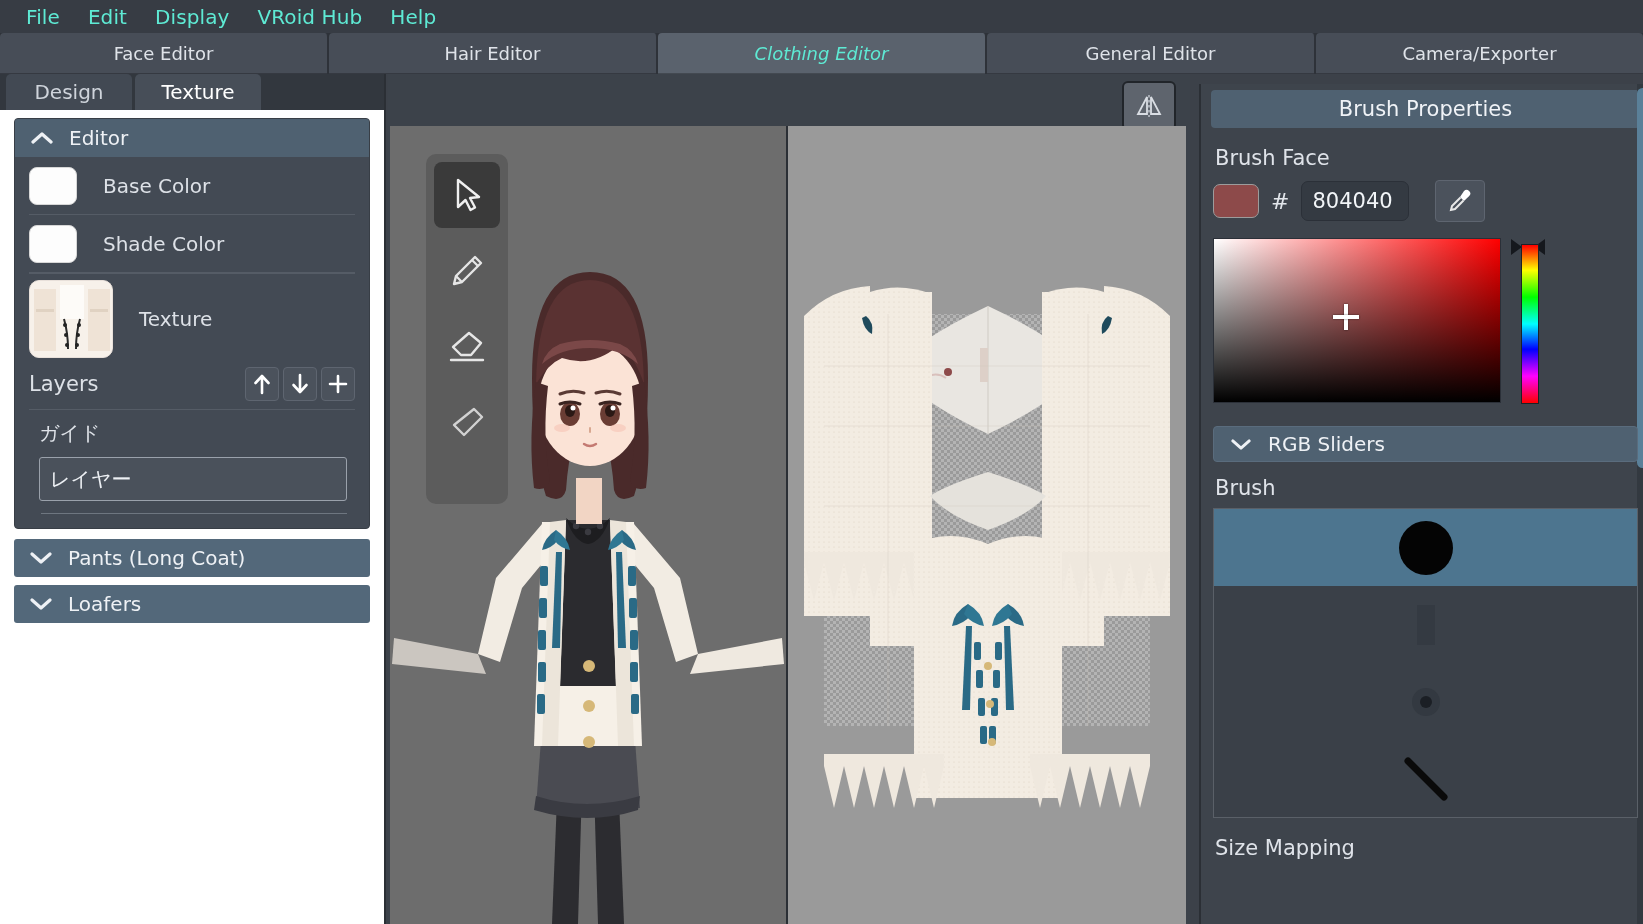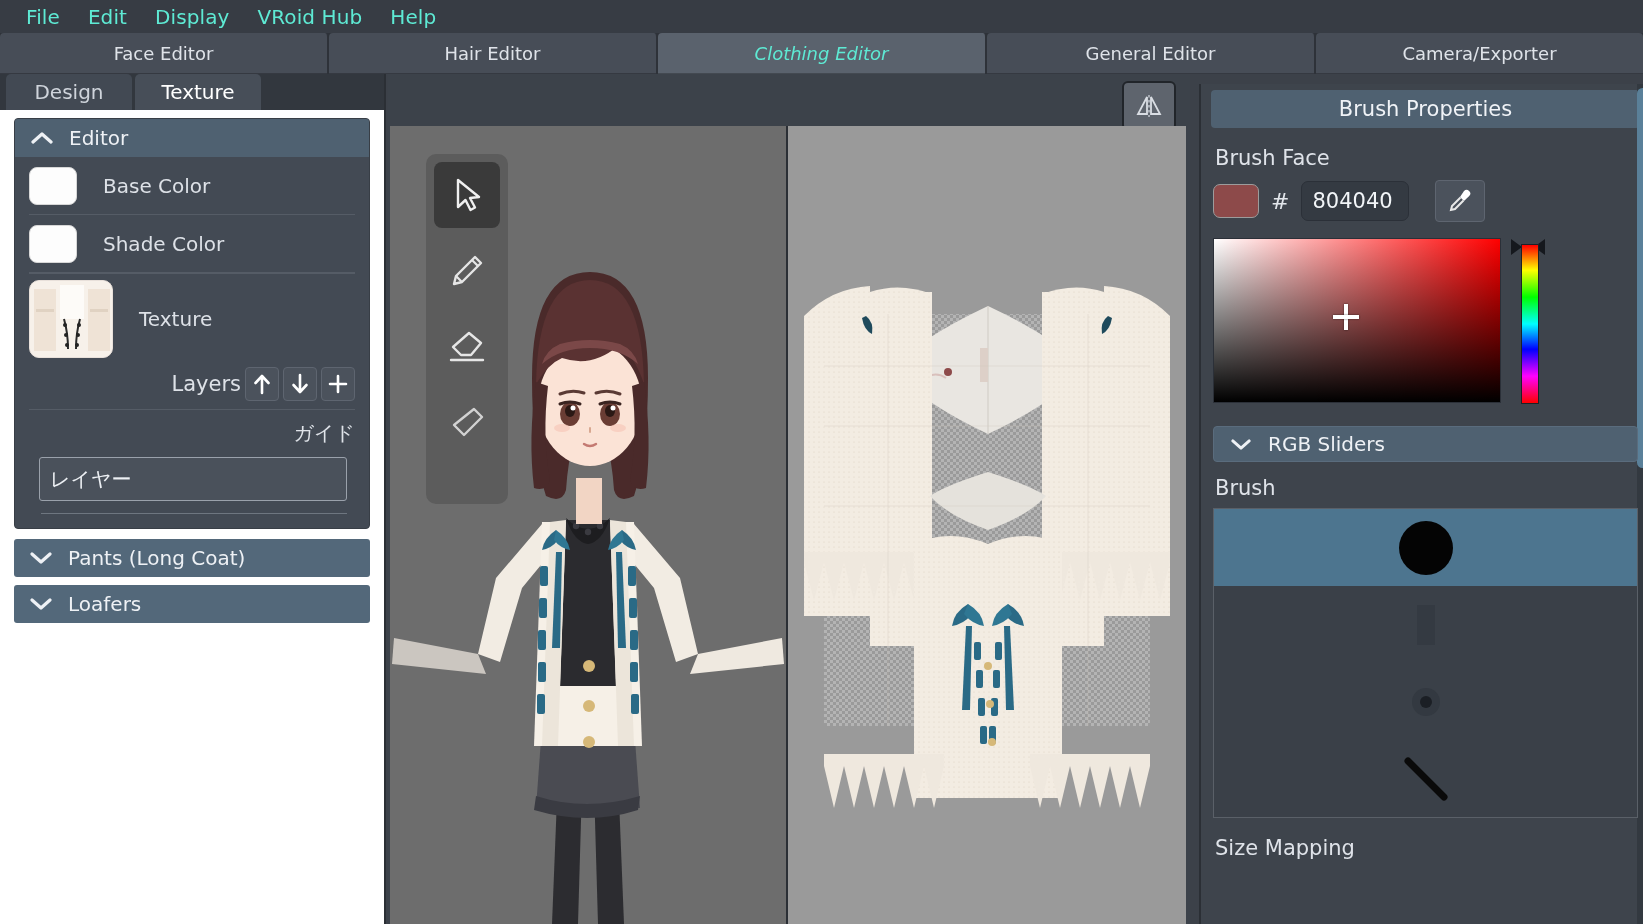--- a/index.html
+++ b/index.html
@@ -93,21 +93,21 @@
   }
   .group-header.collapsed { border-radius: 3px; background: #53687a; }
   .chev {
     width: 22px; height: 22px; margin-right: 16px;
     display: inline-flex; align-items: center; justify-content: center;
     flex: 0 0 auto;
   }
   .chev svg { display: block; }
   .group-title { font-size: 20px; color: #eef1f5; }
 
-  .group-content { padding: 0 14px 6px 14px; text-align: right; }
+  .group-content { padding: 0 14px 6px 14px; }
 
   .row {
     display: flex; align-items: center; height: 58px;
     border-bottom: 1px solid #555c66;
   }
   .row:last-of-type { border-bottom: none; }
   .swatch {
     width: 48px; height: 38px; border-radius: 8px;
     background: #fdfdfd; border: 1px solid #d7d7d7;
     margin-right: 26px; flex: 0 0 auto; cursor: pointer;

